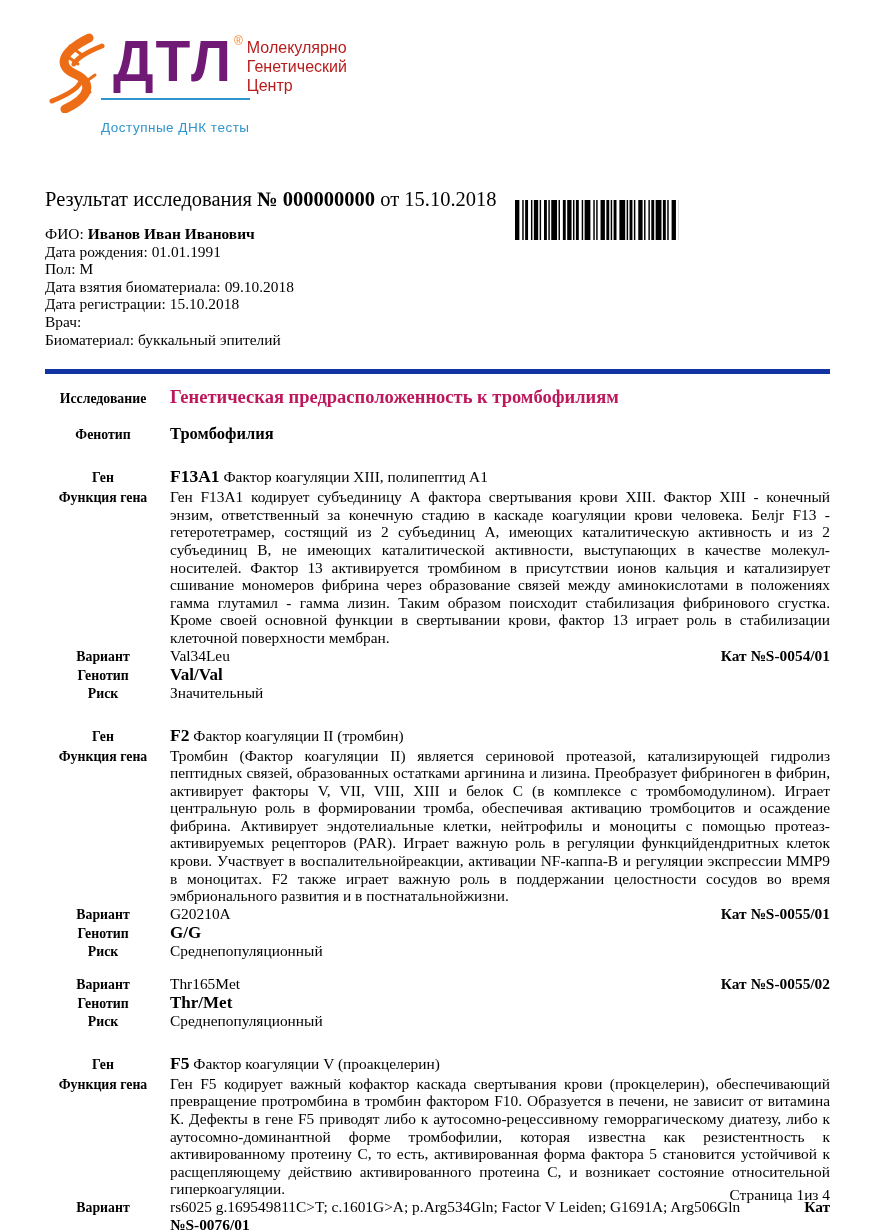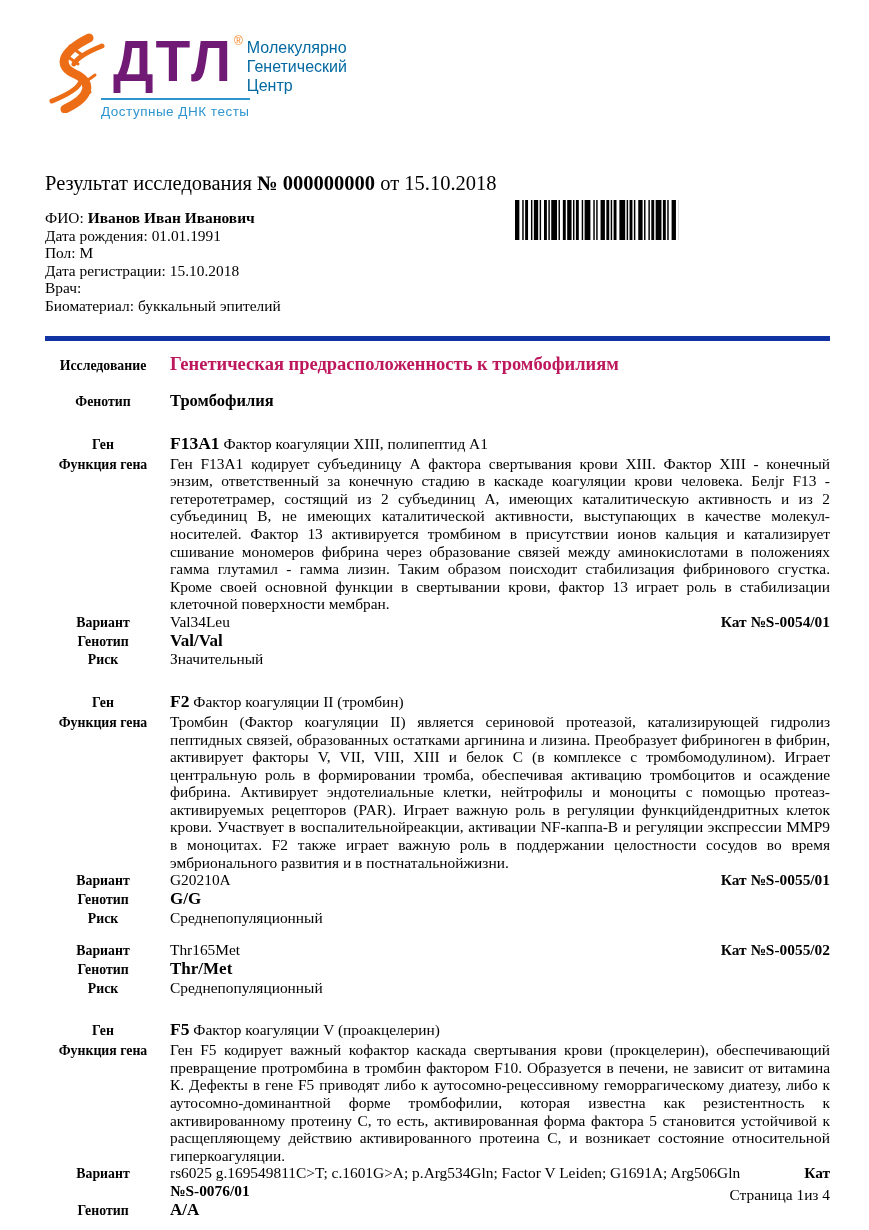--- a/index.html
+++ b/index.html
@@ -24,21 +24,21 @@
   }
   .reg{font-family:"Liberation Sans",sans-serif;font-size:12px;line-height:12px;margin:2px 4px 0 1px;}
   .tagline{
     font-family:"Liberation Sans","DejaVu Sans",sans-serif;
     font-size:16px;line-height:19px;padding-top:5px;
   }
   .logo-sub{
     font-family:"Liberation Sans","DejaVu Sans",sans-serif;
     font-size:13.5px;line-height:15px;letter-spacing:0.5px;
     border-top:2px solid;
-    margin:3px 0 0 -12px;padding-top:4px;
+    margin:3px 0 0 -12px;padding-top:20px;
     width:max-content;
   }
 
   
   .title{font-size:20.5px;line-height:24px;font-weight:normal;margin:52px 0 0 0;}
   .patient{margin-top:14px;}
   .p-line{font-size:15.4px;line-height:17.6px;}
   .p-value{margin-left:4px;}
   .bold{font-weight:bold;}
 
@@ -85,21 +85,21 @@
         <path d="M25 13 L37 22" stroke-width="3"></path>
         <path d="M19 21 L33 31" stroke-width="3"></path>
         <path d="M45 59 L31 69" stroke-width="3"></path>
         <path d="M39 50 L50 42" stroke-width="3"></path>
       </g>
     </svg>
     <div class="logo-right">
       <div class="logo-top">
         <span class="brand" style="color: #701a75;">ДТЛ</span>
         <span class="reg" style="color: rgb(245, 130, 31);">®</span>
-        <div class="tagline" style="color: #0369a1;">
+        <div class="tagline" style="color: #b91c1c;">
           <div>Молекулярно</div>
           <div>Генетический</div>
           <div>Центр</div>
         </div>
       </div>
       <div class="logo-sub" style="color: rgb(46, 149, 206); border-top-color: rgb(46, 149, 206);">Доступные ДНК тесты</div>
     </div>
   </div>
 
   <div class="content">
@@ -112,20 +112,23 @@
 
     <div class="patient">
       <div class="p-line">
         <span class="p-label">ФИО:</span><span class="p-value bold">Иванов Иван Иванович</span>
       </div>
       <div class="p-line">
         <span class="p-label">Дата рождения:</span><span class="p-value">01.01.1991</span>
       </div>
       <div class="p-line">
         <span class="p-label">Пол:</span><span class="p-value">М</span>
+      </div>
+      <div class="p-line">
+        <span class="p-label">Дата взятия биоматериала:</span><span class="p-value">09.10.2018</span>
       </div>
       <div class="p-line">
         <span class="p-label">Дата регистрации:</span><span class="p-value">15.10.2018</span>
       </div>
       <div class="p-line">
         <span class="p-label">Врач:</span><span class="p-value"></span>
       </div>
       <div class="p-line">
         <span class="p-label">Биоматериал:</span><span class="p-value">буккальный эпителий</span>
       </div>

